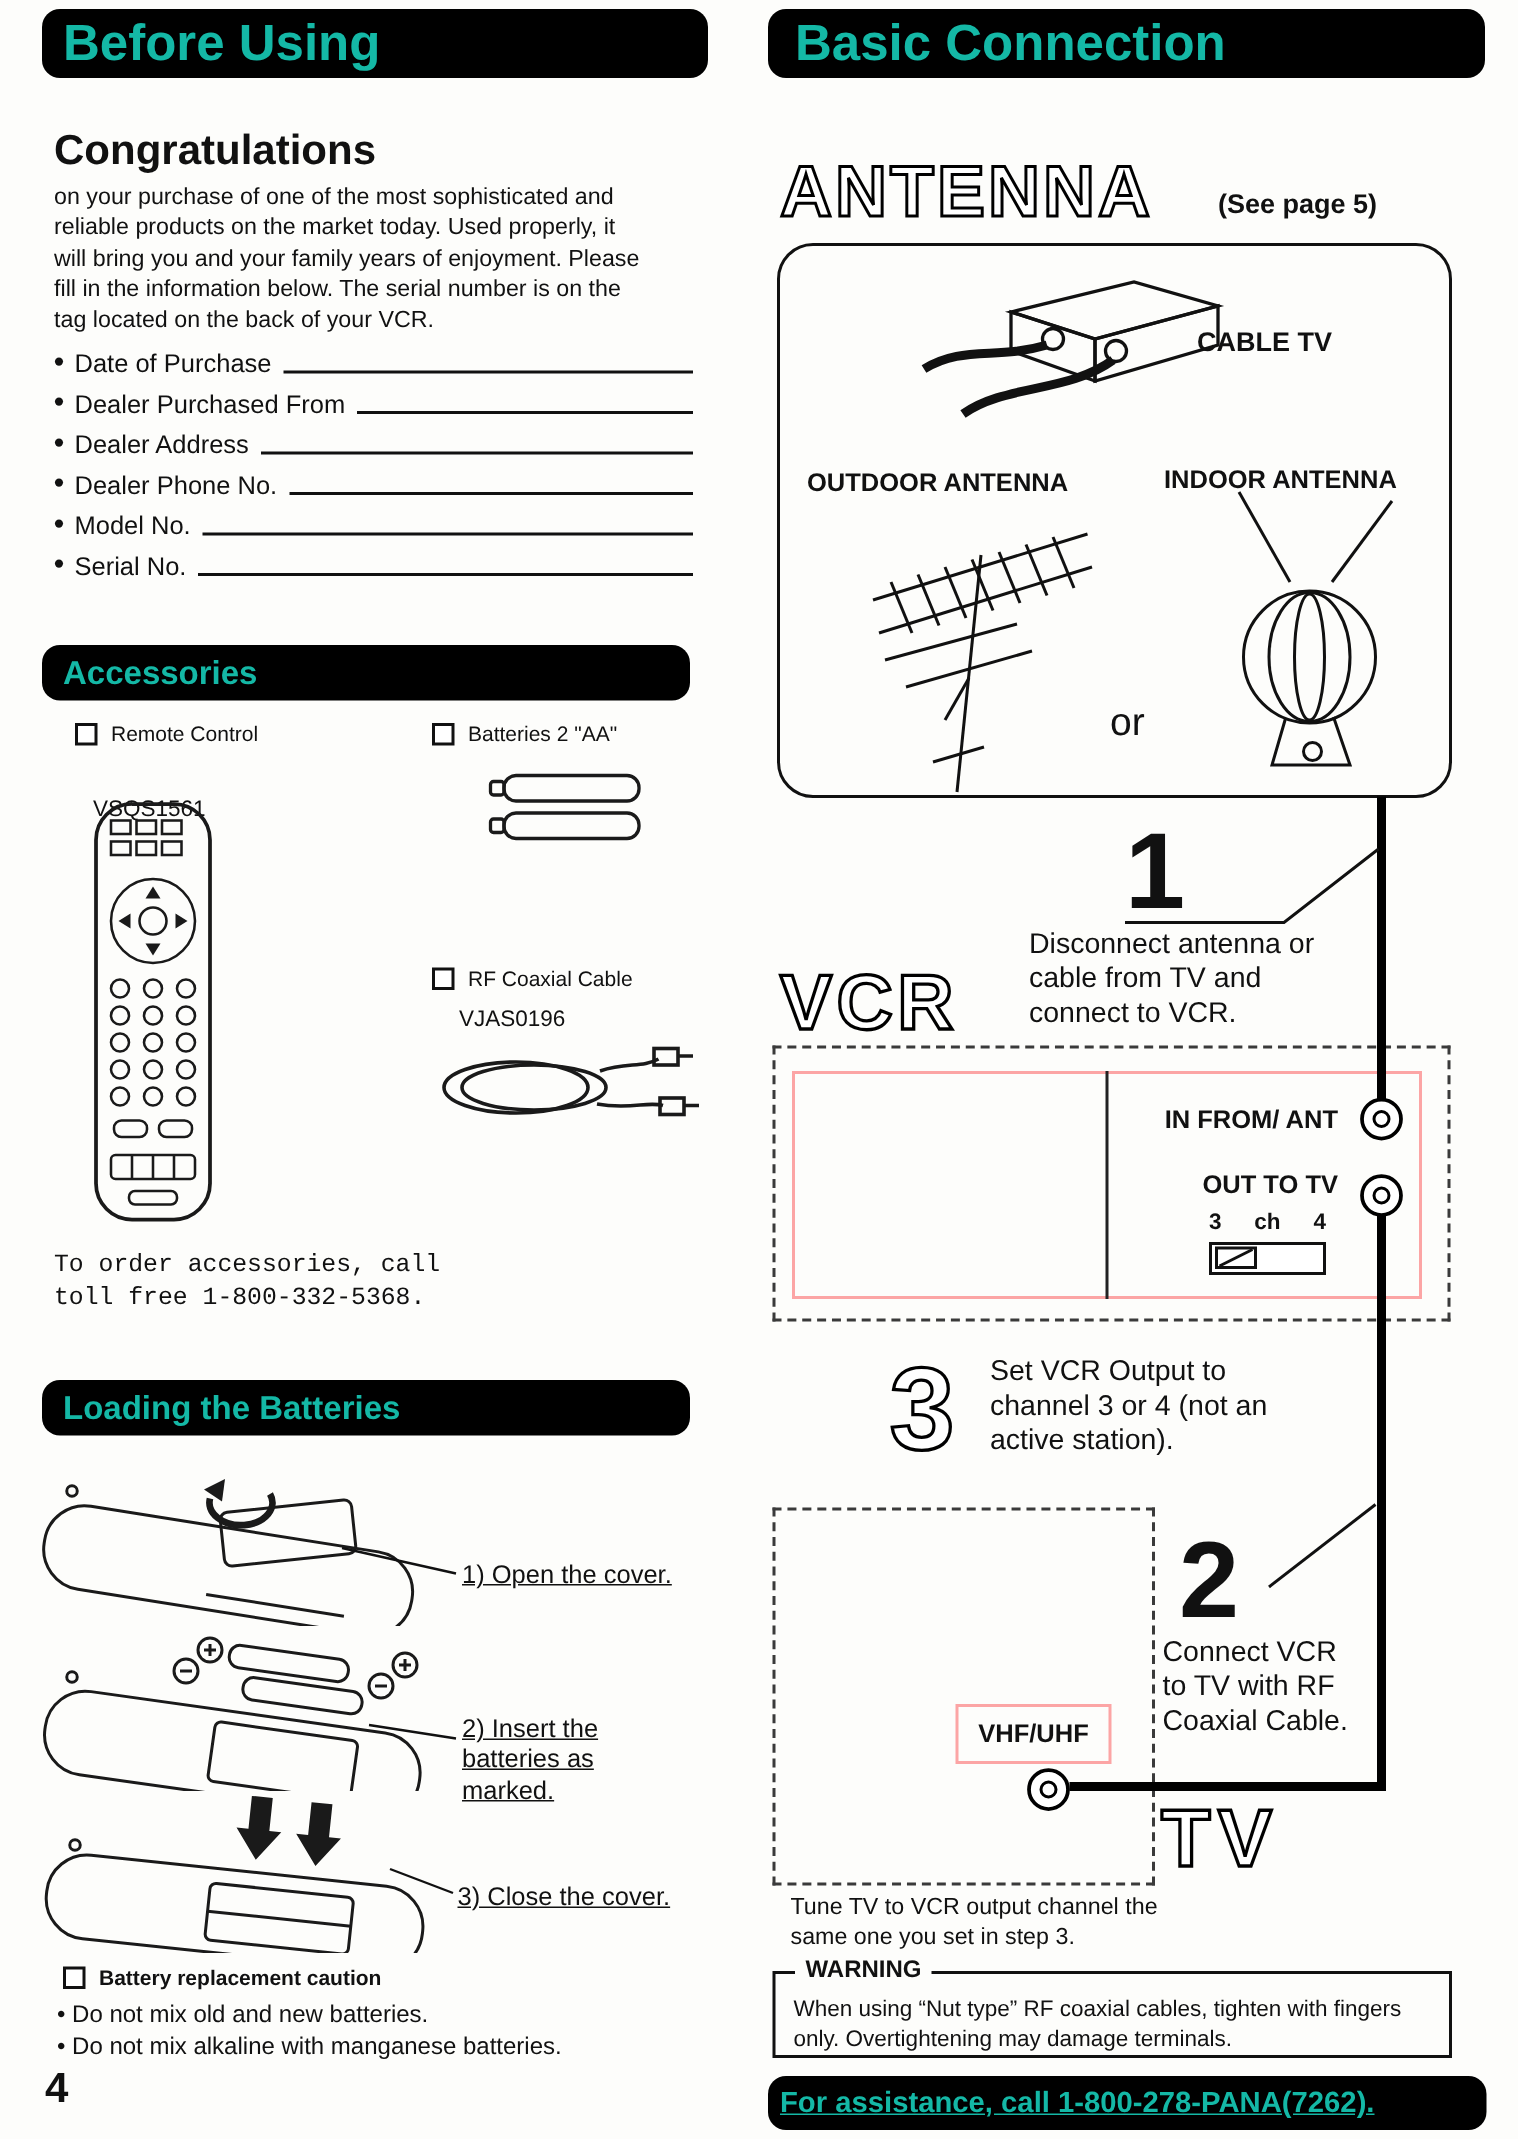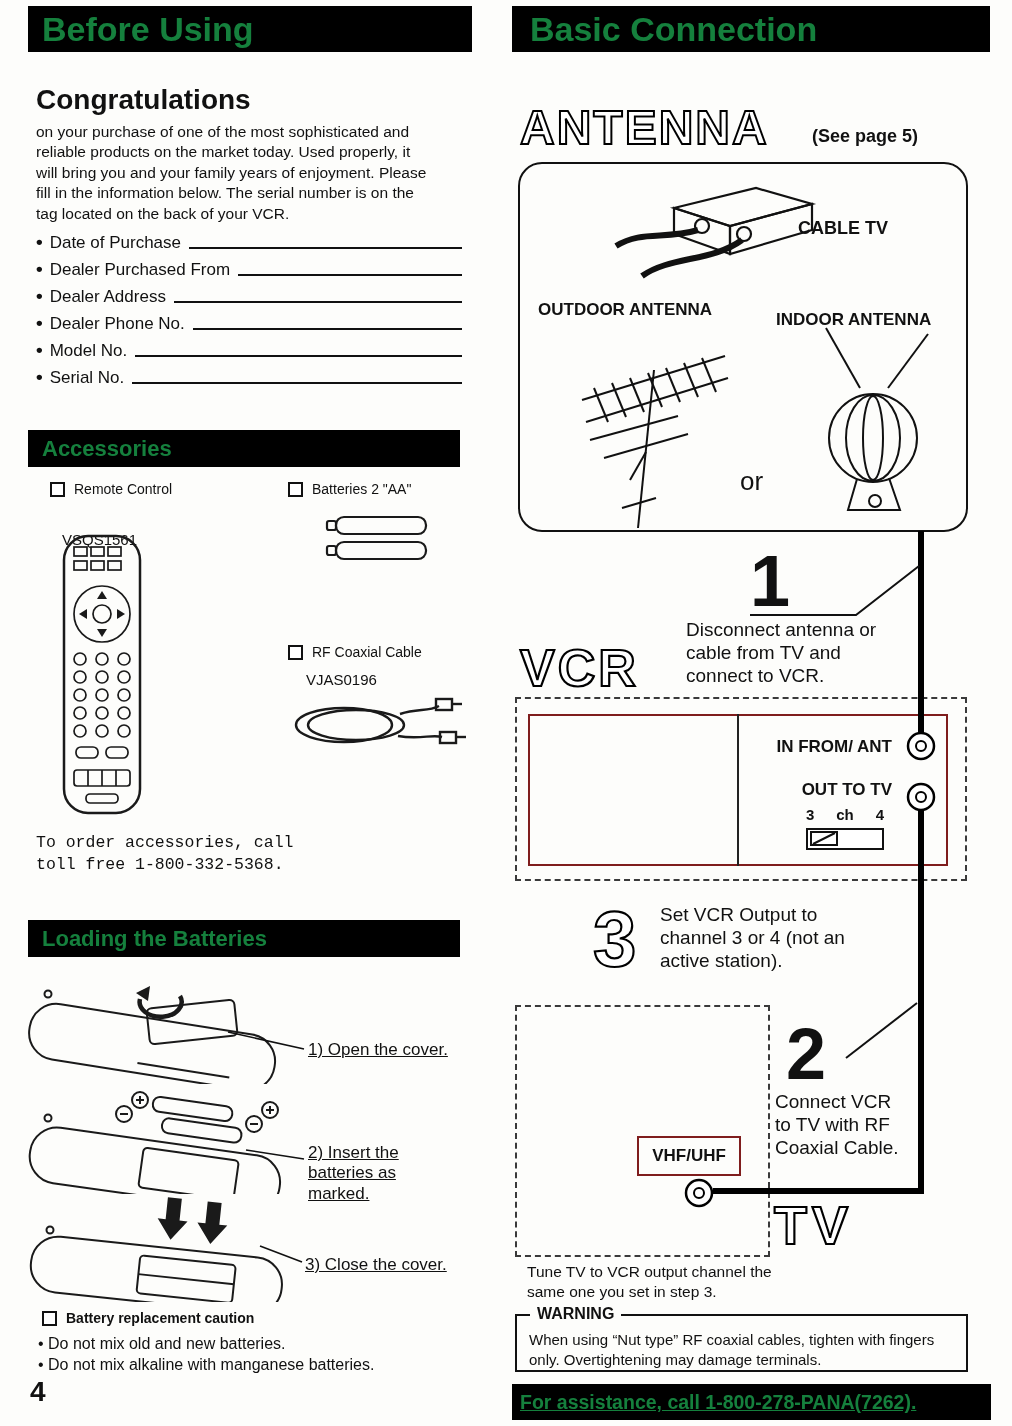--- a/index.html
+++ b/index.html
@@ -1,31 +1,31 @@
 <!DOCTYPE html>
 <html><head>
 <meta charset="utf-8">
 <style>
   * { margin:0; padding:0; box-sizing:border-box; }
   html,body { background:#ffffff; }
   body { font-family:"Liberation Sans", sans-serif; }
   .page { position:relative; width:1012px; height:1426px; background:#fdfdfb; color:#111; overflow:hidden; }
   .abs { position:absolute; }
-  .bar { position:absolute; background:#000; color:#15803d; font-weight:bold; }
+  .bar { position:absolute; background:#000; color:#14b8a6; font-weight:bold;border-radius:12px; }
   .overlay { position:absolute; left:0; top:0; z-index:6; pointer-events:none; }
   .txt { position:absolute; color:#111; }
   .checkbox { display:inline-block; width:15px; height:15px; border:2.5px solid #111; background:#fff; flex:0 0 auto; }
   .acc-item { position:absolute; display:flex; align-items:center; gap:9px; font-size:14px;padding-left:12px; }
   .fill-row { display:flex; align-items:flex-end; height:27px; font-size:17px; }
   .fill-row::before { content:"•"; margin-right:7px; font-size:19px; line-height:1.1; font-weight:bold; }
   .fill-line { flex:1; border-bottom:2px solid #111; margin:0 0 4px 8px; }
   .caution-li { position:absolute; font-size:16px; }
   .caution-li::before { content:"•  "; }
   .dashed-box { position:absolute; border:2px dashed #3a3a3a; background:transparent; }
-  .solid-box { position:absolute; border:2px solid #7f1d1d; background:transparent; }
+  .solid-box { position:absolute; border:2px solid #fca5a5; background:transparent; }
   .stepnum { position:absolute; font-size:72px; font-weight:bold; line-height:1; }
   .steptext { position:absolute; font-size:19px; line-height:1.22; }
   .smallstep { position:absolute; font-size:17px; line-height:1.2;text-decoration:underline; }
   .label-bold { position:absolute; font-weight:bold; }
   .warn-box { position:absolute; border:2.5px solid #111; }
   .warn-title { position:absolute; background:#fdfdfb; font-weight:bold; font-size:16px; padding:0 7px; }
   svg text { font-family:"Liberation Sans", sans-serif; }
 </style>
 </head>
 <body>
@@ -256,21 +256,21 @@
       <polygon points="62,40 62,66 118,86 118,58"></polygon>
       <polygon points="118,58 118,86 200,62 200,36"></polygon>
       <circle cx="90" cy="58" r="7"></circle>
       <circle cx="132" cy="66" r="7"></circle>
       <path d="M86 62 C 52 72, 30 62, 4 78" stroke-width="6"></path>
       <path d="M130 72 C 100 94, 58 88, 30 108" stroke-width="6"></path>
     </g>
   </svg>
   <div class="label-bold" style="left:798px; top:218px; font-size:18px;">CABLE TV</div>
 
-  <div class="label-bold" style="left:538px; top:300px; font-size:17px;">OUTDOOR ANTENNA</div>
+  <div class="label-bold" style="left:538px; top:312px; font-size:17px;">OUTDOOR ANTENNA</div>
   <div class="label-bold" style="left:776px; top:310px; font-size:17px;">INDOOR ANTENNA</div>
 
   <svg class="abs" style="left:560px; top:330px;" width="175" height="200" viewBox="0 0 175 200">
     <g fill="none" stroke="#111" stroke-width="2">
       <line x1="94" y1="40" x2="78" y2="198"></line>
       <line x1="22" y1="70" x2="165" y2="26"></line>
       <line x1="26" y1="92" x2="168" y2="48"></line>
       <line x1="34" y1="58" x2="48" y2="92"></line>
       <line x1="52" y1="53" x2="66" y2="87"></line>
       <line x1="70" y1="48" x2="84" y2="82"></line>

